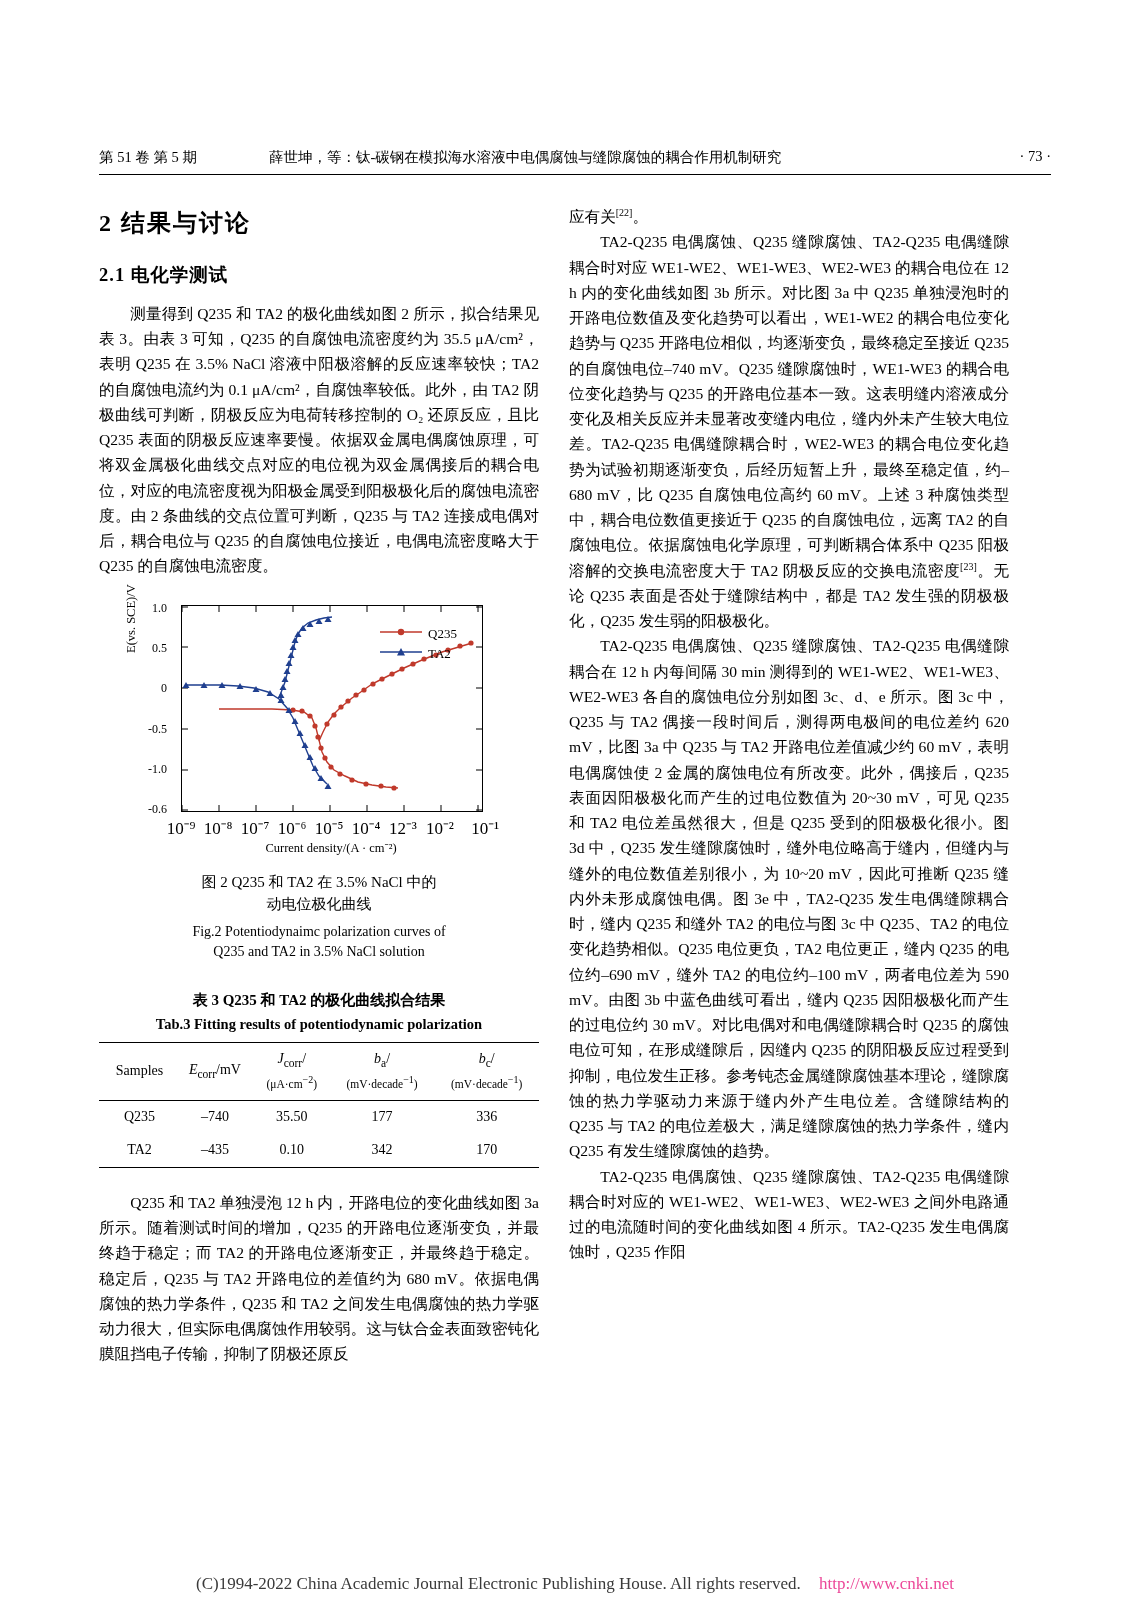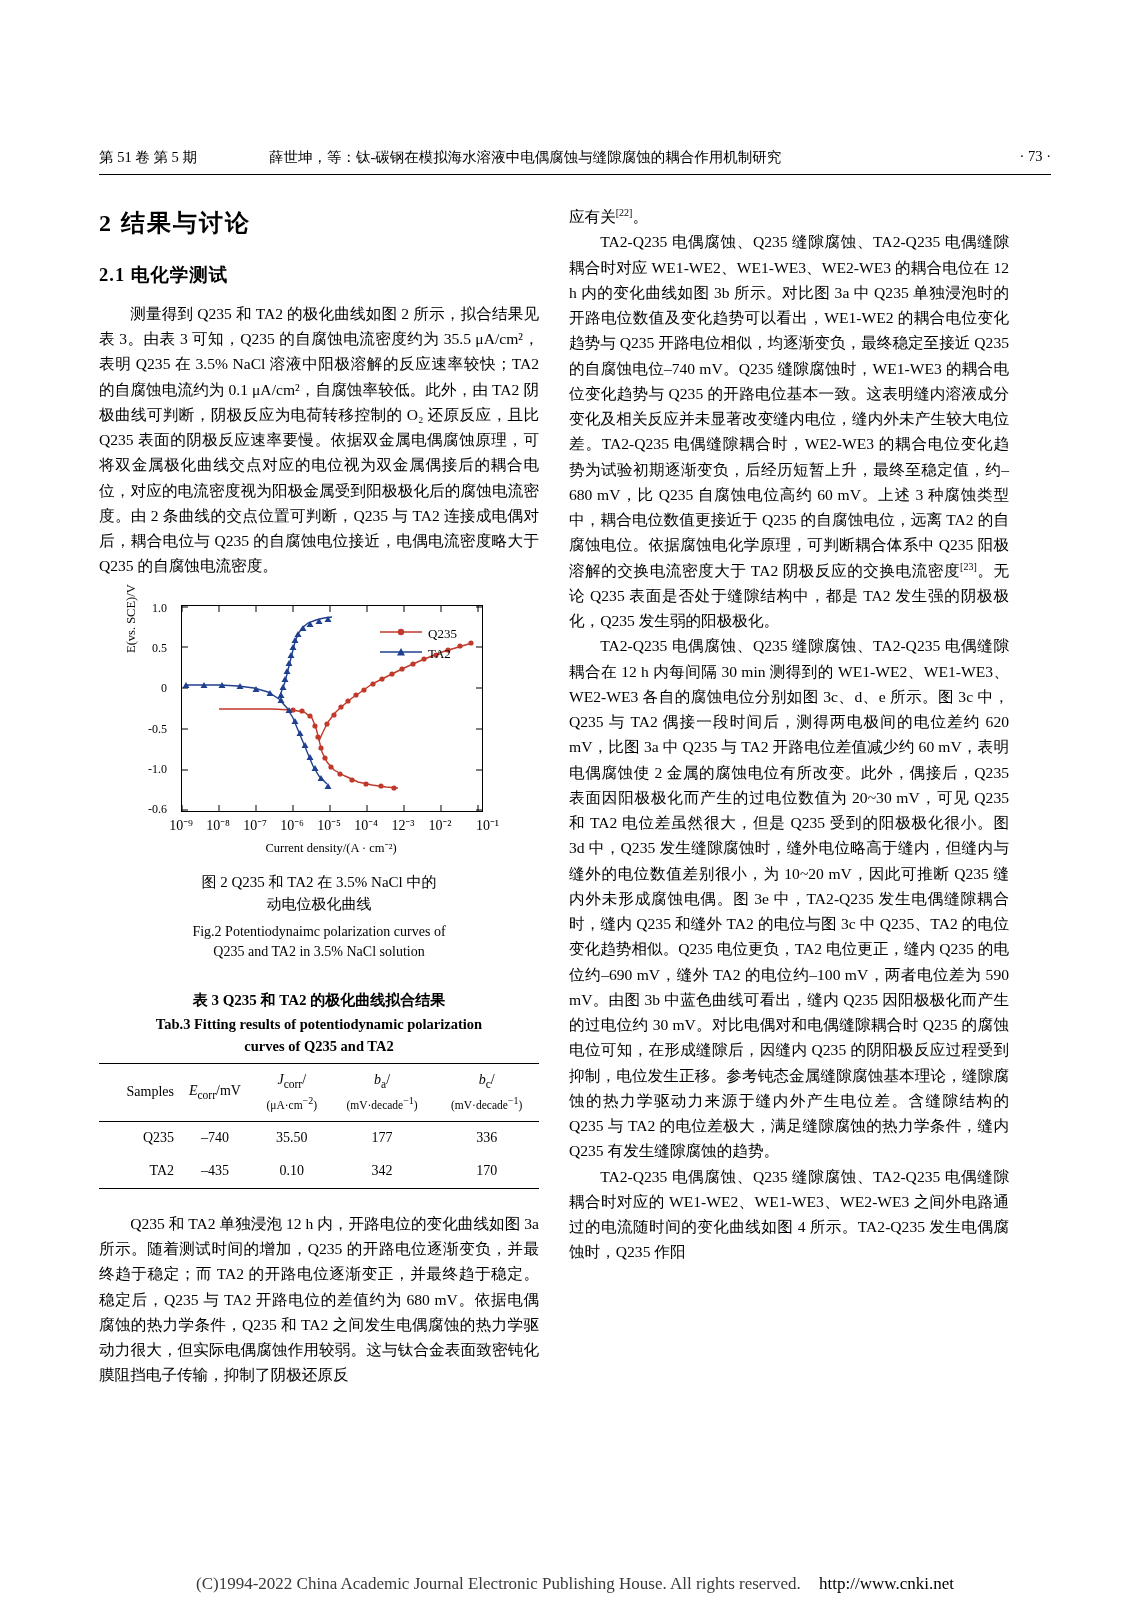--- a/index.html
+++ b/index.html
@@ -27,39 +27,39 @@
   .figwrap{margin:16px 0 6px 0;}
   .figbox{position:relative;width:400px;height:270px;margin:0 auto;}
   .figcap{text-align:center;font-size:15px;line-height:1.5;margin-top:6px;}
   .figcap-en{text-align:center;font-size:14px;line-height:1.45;margin-top:6px;}
 
   
   .plot{position:absolute;left:62px;top:10px;width:300px;height:205px;border:1px solid #000;}
   .ylab{position:absolute;left:2px;top:58px;width:16px;font-size:12.5px;transform:rotate(-90deg);transform-origin:left top;white-space:nowrap;}
   .xlab{position:absolute;left:62px;top:243px;width:300px;text-align:center;font-size:12.5px;}
   .ytick{position:absolute;right:0;font-size:12px;text-align:right;width:44px;}
-  .xtick{position:absolute;top:220px;font-size:14px;text-align:center;width:44px;}
+  .xtick{position:absolute;top:220px;font-size:17px;text-align:center;width:44px;}
   .legend{position:absolute;left:196px;top:18px;width:110px;font-size:13px;}
   .legrow{display:flex;align-items:center;height:20px;}
   .legmark{width:46px;text-align:center;}
   .legtext{padding-left:4px;}
 
   
   .tabcap{text-align:center;font-size:15px;margin:26px 0 2px 0;font-weight:bold;}
   .tabcap2{text-align:center;font-size:14.5px;font-weight:bold;line-height:1.45;margin-bottom:6px;}
   table.tab{width:100%;border-collapse:collapse;font-size:14px;}
   table.tab th,table.tab td{padding:5px 2px;text-align:center;font-weight:normal;}
   table.tab thead tr th{border-top:1.6px solid #000;border-bottom:1px solid #000;}
   table.tab tbody tr:last-child td{border-bottom:1.6px solid #000;}
-  table.tab td.first,table.tab th.first{text-align:right;padding-left:6px;}
+  table.tab td.first,table.tab th.first{text-align:center;padding-left:6px;}
   .small{font-size:11.5px;}
 
   
   .footer{position:absolute;left:0;top:1530px;width:1142px;text-align:center;font-size:17px;color:#3a3a3a;}
-  .footer .lnk{color:#000000;}
+  .footer .lnk{color:#ec4899;}
 </style>
 </head>
 <body>
 
 <div class="page">
 
   <div class="hdr">
     <span class="left">第 51 卷   第 5 期</span>
     <span class="mid">薛世坤，等：钛-碳钢在模拟海水溶液中电偶腐蚀与缝隙腐蚀的耦合作用机制研究</span>
     <span class="right">· 73 ·</span>
@@ -236,21 +236,20 @@
       <div class="figcap-en">
         <div>Fig.2 Potentiodynaimc polarization curves of</div>
         <div>Q235 and TA2 in 3.5% NaCl solution</div>
       </div>
     </div>
 
     <div>
       <div class="tabcap">表 3   Q235 和 TA2 的极化曲线拟合结果</div>
       <div class="tabcap2">
         <div>Tab.3 Fitting results of potentiodynamic polarization</div>
-        <div>curves of Q235 and TA2</div>
       </div>
       <table class="tab">
         <thead>
           <tr>
             <th class="first">Samples</th>
             <th><i>E</i><sub class="small">corr</sub>/mV</th>
             <th><i>J</i><sub class="small">corr</sub>/<br><span class="small">(μA·cm<sup>−2</sup>)</span></th>
             <th><i>b</i><sub class="small">a</sub>/<br><span class="small">(mV·decade<sup>−1</sup>)</span></th>
             <th><i>b</i><sub class="small">c</sub>/<br><span class="small">(mV·decade<sup>−1</sup>)</span></th>
           </tr>

